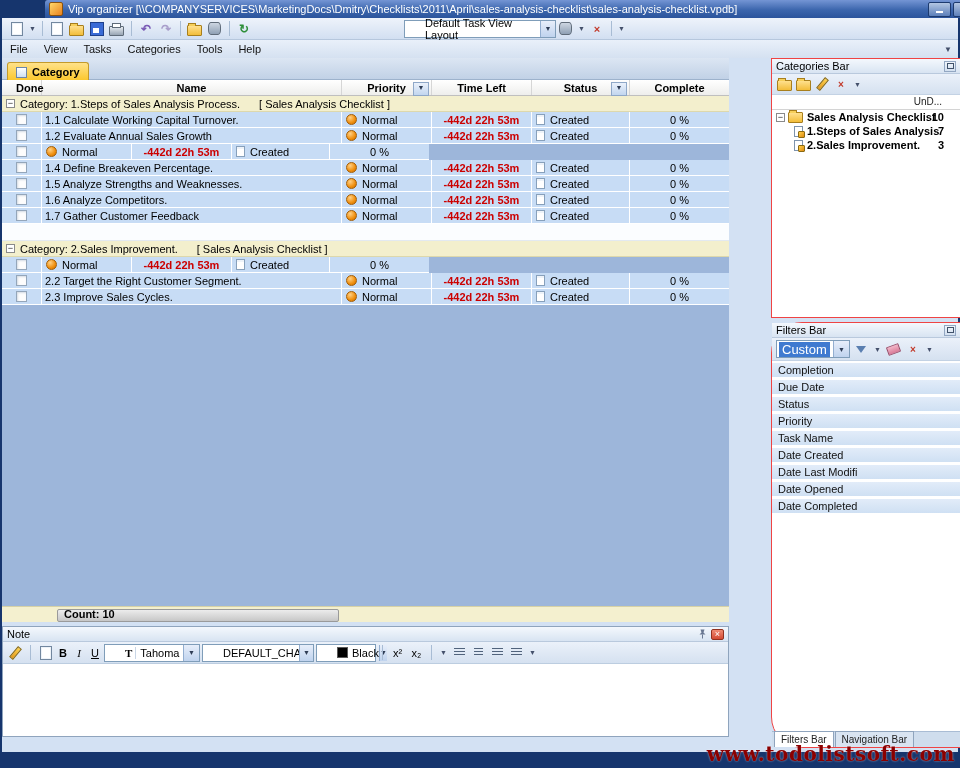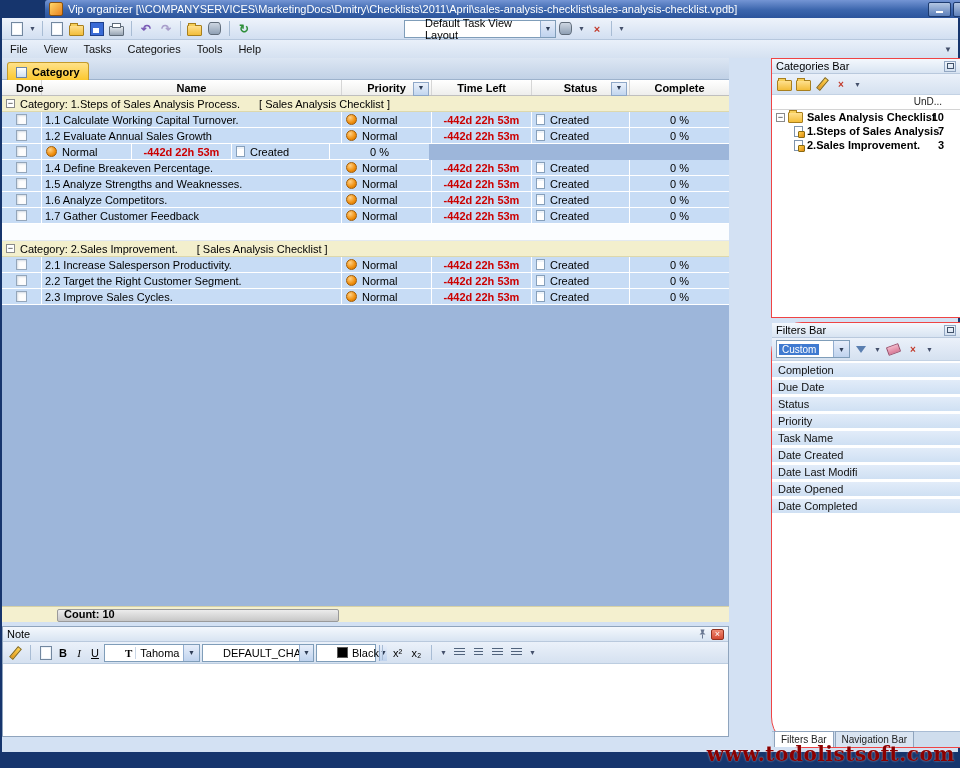--- a/index.html
+++ b/index.html
@@ -142,21 +142,21 @@
   .folder-open-ic{width:13px;height:9px;background:linear-gradient(#ffe08d,#f2bd3a);border:1px solid #a87f1d;
     border-radius:1px;position:relative;margin-left:3px;flex:0 0 auto;}
   .folder-open-ic::before{content:"";position:absolute;left:0;top:-3px;width:6px;height:2px;background:#f6cf5a;border:1px solid #a87f1d;border-bottom:none;}
   .category-ic{width:9px;height:11px;background:#fff;border:1px solid #7d93ad;position:relative;flex:0 0 auto;box-sizing:border-box;}
   .category-ic::after{content:"";position:absolute;right:-3px;bottom:-2px;width:5px;height:5px;
     background:linear-gradient(135deg,#ffd24a,#e08a12);border:1px solid #8a6a12;border-radius:1px;}
 
   .filters-toolbar{height:23px;background:linear-gradient(#ebf1fa,#d5e1f0);border-bottom:1px solid #c3d2e4;
     display:flex;align-items:center;padding:0 4px;gap:3px;box-sizing:border-box;}
   .custom-combo{width:74px;height:18px;padding-left:2px;}
-  .custom-combo .sel{background:#3f7ad0;color:#fff;padding:0 3px;font-size:10px;}
+  .custom-combo .sel{background:#3f7ad0;color:#fff;padding:0 3px;font-size:13px;}
   .funnel{width:0;height:0;border-left:5px solid transparent;border-right:5px solid transparent;border-top:7px solid #5a7fb0;}
   .eraser{width:11px;height:7px;background:linear-gradient(#f3b6c8,#d97a97);border:1px solid #9a4a66;transform:rotate(-20deg);border-radius:1px;}
   .filters-list{padding-top:2px;}
   .filter-row{height:15px;margin-bottom:2px;background:linear-gradient(#e2ecf9,#cfe0f3);border-bottom:1px solid #fff;
     display:flex;align-items:center;font-size:11px;padding-left:6px;position:relative;box-sizing:border-box;color:#111;}
   .filter-arrow{position:absolute;right:1px;top:1px;width:14px;height:13px;
     background:linear-gradient(#eaf1fb,#c2d6ef);border:1px solid #8fa8c8;font-size:7px;text-align:center;line-height:12px;color:#2e3c55;box-sizing:border-box;}
   .panel-tabs{position:absolute;left:0;bottom:0;width:100%;height:16px;background:#cfdded;border-top:1px solid #a9bcd4;
     display:flex;align-items:flex-end;padding-left:2px;box-sizing:border-box;}
   .ptab{height:15px;font-size:10px;padding:0 6px;display:flex;align-items:center;
@@ -400,21 +400,20 @@
       <div class="group-gap"></div>
       <div class="group-row">
         <span class="expander">−</span>
         <span class="group-label">Category: 2.Sales Improvement.</span>
         <span class="group-ref">[ Sales Analysis Checklist ]</span>
       </div>
       <div class="grid-row">
         <div class="cell c-done">
           <span class="checkbox"></span>
         </div>
-        <div class="cell c-name">2.1 Increase Salesperson Productivity.</div>
         <div class="cell c-prio">
           <span class="prio-icon"></span>
           <span>Normal</span>
         </div>
         <div class="cell c-time">-442d 22h 53m</div>
         <div class="cell c-status">
           <span class="status-icon"></span>
           <span>Created</span>
         </div>
         <div class="cell c-comp">0 %</div>

